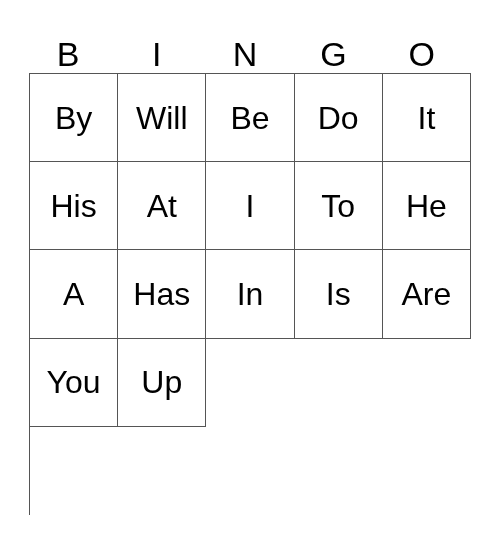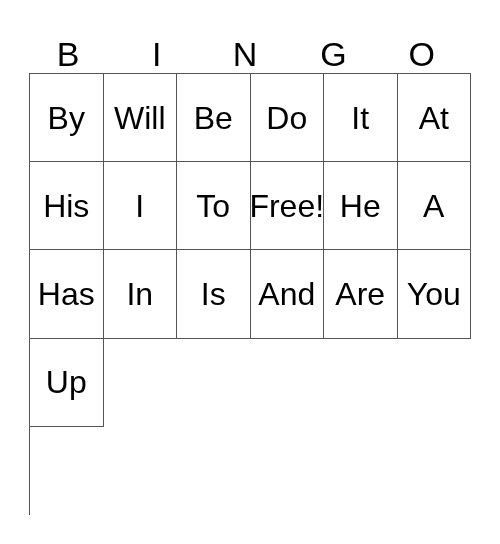--- a/index.html
+++ b/index.html
@@ -50,21 +50,21 @@
   .grid {
     position: absolute;
     left: 29px;
     top: 73px;
     width: 442px;
     height: 442px;
     box-sizing: border-box;
     border-top: 1px solid #555555;
     border-left: 1px solid #555555;
     display: grid;
-    grid-template-columns: repeat(6, 1fr);
+    grid-template-columns: repeat(5, 1fr);
     grid-template-rows: repeat(5, 1fr);
   }
   .cell {
     box-sizing: border-box;
     border-right: 1px solid #555555;
     border-bottom: 1px solid #555555;
     display: flex;
     align-items: center;
     justify-content: center;
     overflow: hidden;
@@ -113,56 +113,50 @@
       <span class="cell-text">Be</span>
     </div>
 
     <div class="cell">
       <span class="cell-text">Do</span>
     </div>
     <div class="cell">
       <span class="cell-text">It</span>
     </div>
     <div class="cell">
-      <span class="cell-text">At</span>
+      <span class="cell-text">His</span>
     </div>
     <div class="cell">
-      <span class="cell-text">His</span>
+      <span class="cell-text">At</span>
     </div>
 
     <div class="cell">
       <span class="cell-text">I</span>
     </div>
     <div class="cell">
       <span class="cell-text">To</span>
-    </div>
-    <div class="cell">
-      <span class="cell-text">Free!</span>
     </div>
     <div class="cell">
       <span class="cell-text">He</span>
     </div>
 
     <div class="cell">
       <span class="cell-text">A</span>
     </div>
     <div class="cell">
       <span class="cell-text">Has</span>
     </div>
     <div class="cell">
       <span class="cell-text">In</span>
     </div>
     <div class="cell">
       <span class="cell-text">Is</span>
     </div>
 
     <div class="cell">
-      <span class="cell-text">And</span>
-    </div>
-    <div class="cell">
       <span class="cell-text">Are</span>
     </div>
     <div class="cell">
       <span class="cell-text">You</span>
     </div>
     <div class="cell">
       <span class="cell-text">Up</span>
     </div>
 
   </div>

